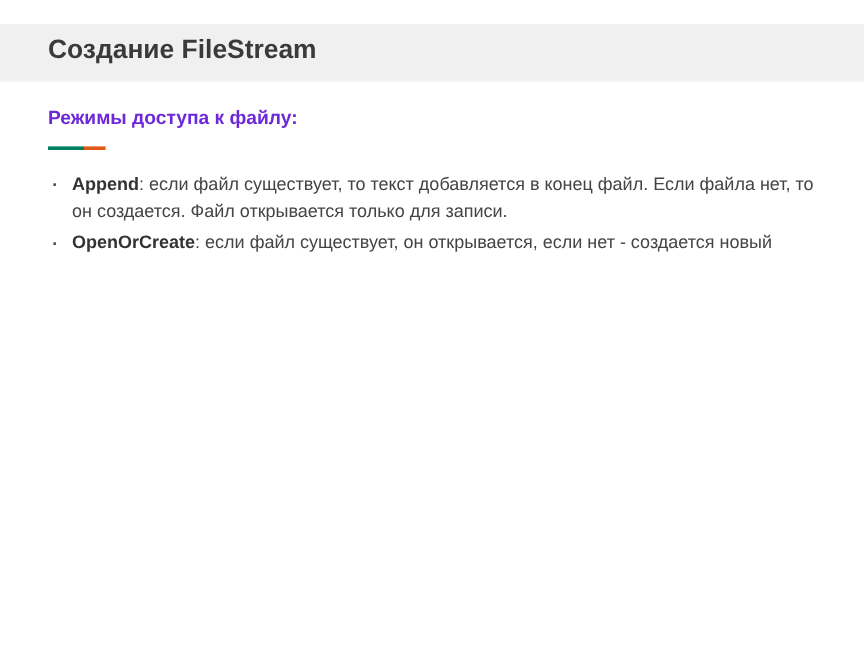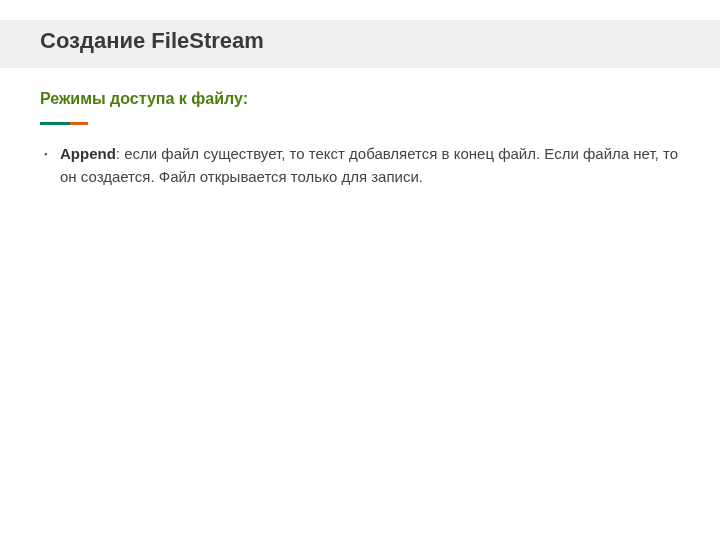--- a/index.html
+++ b/index.html
@@ -12,21 +12,21 @@
   }
   .title {
     font-size: 22px;
     font-weight: bold;
     color: #3a3a3a;
   }
   .subtitle {
     margin-top: 22px;
     font-size: 16px;
     font-weight: bold;
-    color: #4d7c0f;
+    color: #6d28d9;
   }
   .accent {
     margin-top: 14px;
     width: 48px;
     height: 0;
   }
   .accent .seg1 {
     display: inline-block;
     width: 30px;
     border-top: 3px solid #008060;
@@ -71,14 +71,15 @@
   </div>
 
   <div class="subtitle">Режимы доступа к файлу:</div>
 
   <div class="accent">
     <span class="seg1"></span><span class="seg2"></span>
   </div>
 
   <ul class="modes">
     <li><span class="term">Append</span><span>: если файл существует, то текст добавляется в конец файл. Если файла нет, то он создается. Файл открывается только для записи.</span></li>
+    <li><span class="term">OpenOrCreate</span><span>: если файл существует, он открывается, если нет - создается новый</span></li>
   </ul>
 </div>
 
 </body></html>

